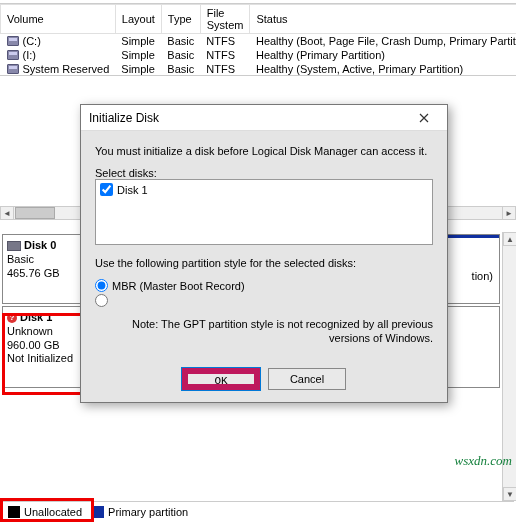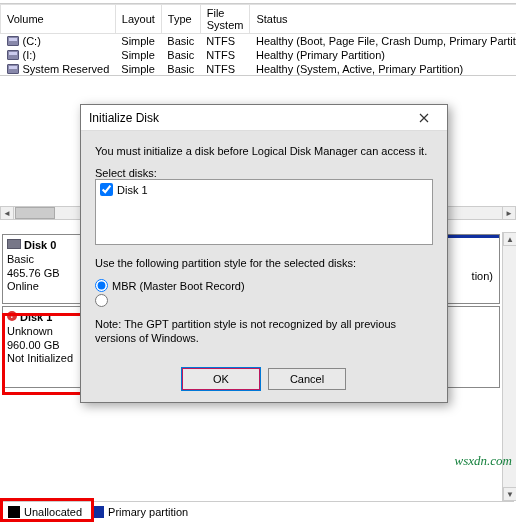--- a/index.html
+++ b/index.html
@@ -12,21 +12,21 @@
   .vol-table .icon-cell { display: flex; align-items: center; gap: 4px; }
   .drive-icon { width: 12px; height: 10px; background: #88a; border: 1px solid #557; display: inline-block; border-radius: 1px; position: relative; }
   .drive-icon::after { content:""; position:absolute; top:1px; left:1px; right:1px; height:3px; background:#cce; }
   .vol-list-wrap { height: 72px; overflow: hidden; border-bottom: 1px solid #ccc; }
   .vol-scroll { height: 14px; background: #f0f0f0; display:flex; align-items:center; border-top:1px solid #ccc; border-bottom:1px solid #ccc; }
   .vol-scroll .arrow { width:14px; height:14px; display:flex; align-items:center; justify-content:center; background:#f0f0f0; border:1px solid #ccc; color:#555; font-size:8px; }
   .vol-scroll .thumb { flex:1; margin:0 1px; height:12px; background:#ccc; border:1px solid #aaa; max-width:40px; }
   .vol-scroll .spacer { flex:1; }
   .disk-row { display:flex; border:1px solid #888; margin:2px; min-height:70px; background:#fff; }
   .disk-info { width:92px; border-right:1px solid #888; padding:4px 4px; font-size:11px; line-height:1.25; }
-  .disk-info .title { font-weight:bold; display:flex; gap:3px; }
+  .disk-info .title { font-weight:bold; display:flex; align-items:center; gap:3px; }
   .disk-icon { width:14px; height:10px; background:#778; border:1px solid #556; display:inline-block; }
   .unknown-icon { width:10px; height:10px; border-radius:50%; background:#d33; color:#fff; display:inline-flex; align-items:center; justify-content:center; font-size:8px; font-weight:bold; }
   .cd-icon { width:12px; height:12px; border-radius:50%; background:#bbb; border:1px solid #888; display:inline-block; }
   .disk-parts { flex:1; display:flex; position:relative; }
   .part { border-left:1px solid #888; padding:4px 6px; font-size:11px; line-height:1.25; }
   .part.primary { border-top:3px solid #1030a0; }
   .part.unalloc { background:#fff; }
   .redbox1 { position:absolute; left:2px; top:313px; width:90px; height:82px; border:3px solid #e00; pointer-events:none; z-index:5; }
   .redbox2 { position:absolute; left:0px; top:498px; width:94px; height:24px; border:3px solid #e00; pointer-events:none; z-index:5; }
   
@@ -41,24 +41,24 @@
   .dlg-title { height:26px; display:flex; align-items:center; padding:0 8px; background:#fff; border-bottom:1px solid #ddd; }
   .dlg-title .txt { flex:1; font-size:12px; }
   .dlg-close { width:30px; height:20px; display:flex; align-items:center; justify-content:center; }
   .dlg-body { padding:10px 14px 14px; font-size:11px; }
   .dlg-body p { margin:4px 0 10px; }
   .select-box { border:1px solid #999; background:#fff; height:66px; overflow:auto; padding:2px; }
   .select-row { display:flex; align-items:center; gap:4px; padding:1px 2px; }
   .select-row input { margin:0; }
   .radio-row { display:flex; align-items:flex-end; gap:4px; margin:2px 0; }
   .radio-row input { margin:0; }
-  .note { margin-top:10px; line-height:1.3; }
+  .note { margin-top:10px; line-height:1.3;text-align:right; }
   .dlg-buttons { display:flex; justify-content:center; gap:8px; padding:8px 0 12px; }
   .dlg-buttons button { width:78px; height:22px; border:1px solid #888; background:#e9e9e9; }
-  .dlg-buttons button.primary { border:1px solid #be185d; outline:1px solid #0078d7; }
+  .dlg-buttons button.primary { border:6px solid #be185d; outline:1px solid #0078d7;font-family:Liberation Mono, monospace; }
   .rt-scroll { position:absolute; right:0; top:232px; bottom:22px; width:14px; background:#f0f0f0; border-left:1px solid #ccc; }
   .rt-scroll .arrow { width:14px; height:14px; background:#f0f0f0; border:1px solid #ccc; font-size:8px; display:flex; align-items:center; justify-content:center; color:#555; }
   .rt-scroll .abottom { position:absolute; bottom:0; }
   .disks-wrap { position:absolute; top:232px; left:0; right:14px; bottom:22px; overflow:hidden; }
 </style>
 </head>
 <body>
 
 <div class="topbar"></div>
 
@@ -124,21 +124,20 @@
 <div class="disks-wrap">
 
   <div class="disk-row">
     <div class="disk-info">
       <div class="title">
           <span class="disk-icon"></span>
           <span>Disk 0</span>
         </div>
       <div>Basic</div>
       <div>465.76 GB</div>
-      <div>Online</div>
     </div>
     <div class="disk-parts">
       <div class="part primary" style="flex:1">
         <div>&nbsp;</div>
           <div>&nbsp;</div>
         <div style="text-align:right">tion)</div>
       </div>
     </div>
   </div>
 

